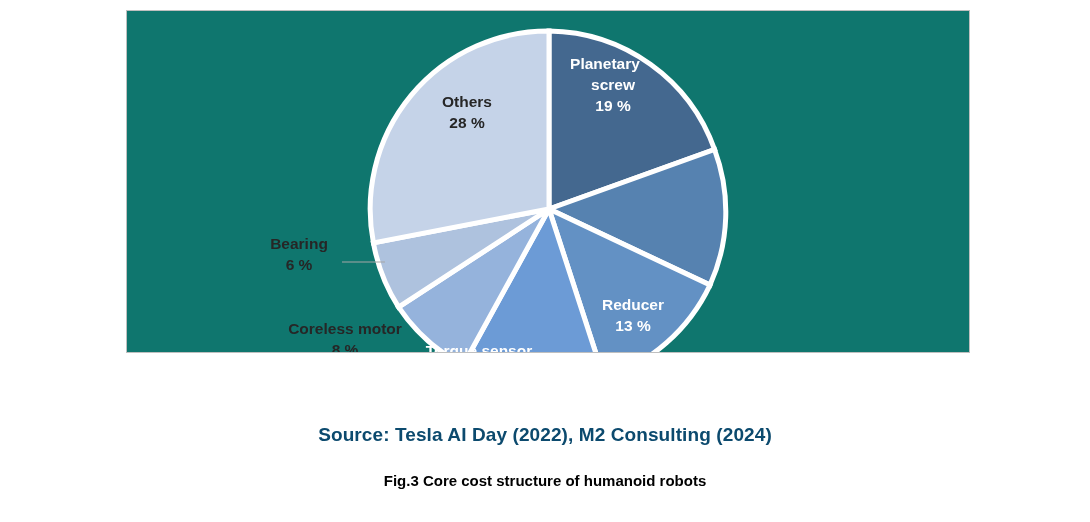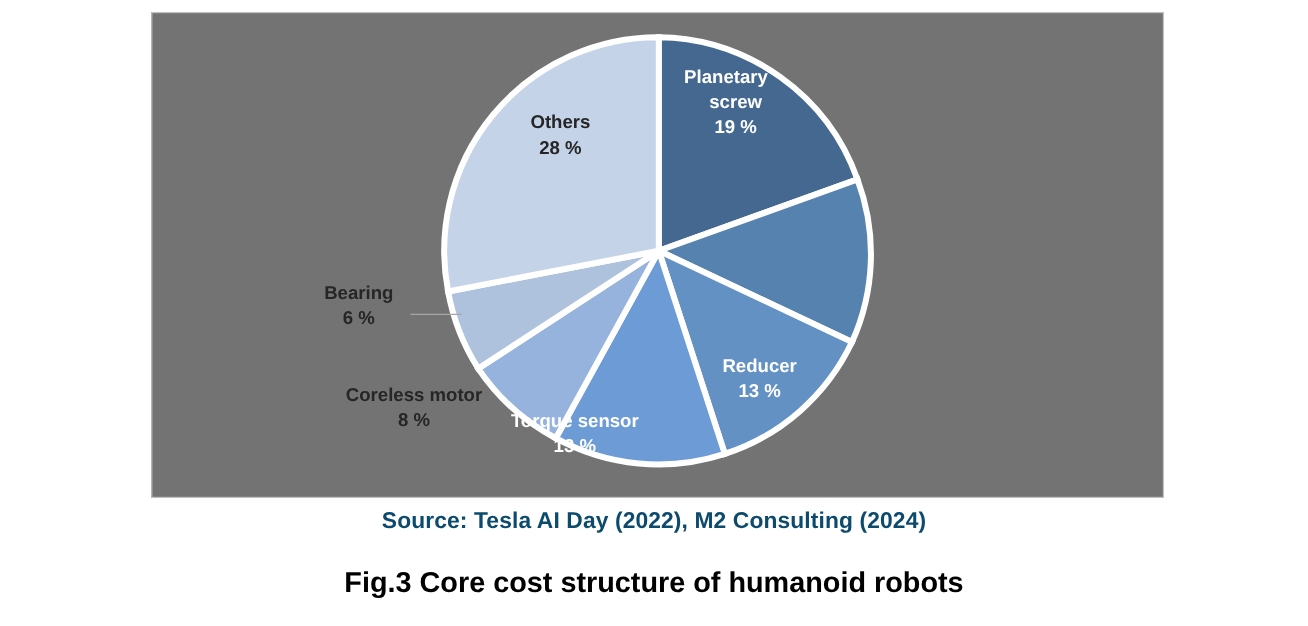--- a/index.html
+++ b/index.html
@@ -16,23 +16,23 @@
   #figure {
     position: relative;
     width: 1090px;
     height: 522px;
   }
   #chart-frame {
     position: absolute;
     left: 126px;
     top: 10px;
     width: 844px;
-    height: 405px;
+    height: 343px;
     border: 1.5px solid #bfbfbf;
-    background: #737373;
+    background: #0f766e;
     box-sizing: border-box;
     overflow: hidden;
   }
   #pie-svg {
     position: absolute;
     left: 0;
     top: 0;
   }
   .slice-label {
     font-weight: bold;
@@ -58,21 +58,21 @@
     font-weight: bold;
     color: #0c4a6e;
     letter-spacing: 0.1px;
   }
   #figure-caption {
     position: absolute;
     left: 0;
     top: 472px;
     width: 1090px;
     text-align: center;
-    font-size: 24px;
+    font-size: 15px;
     font-weight: bold;
     color: #000000;
   }
 </style>
 </head>
 <body>
 
 <div id="figure">
 
   <div id="chart-frame">

